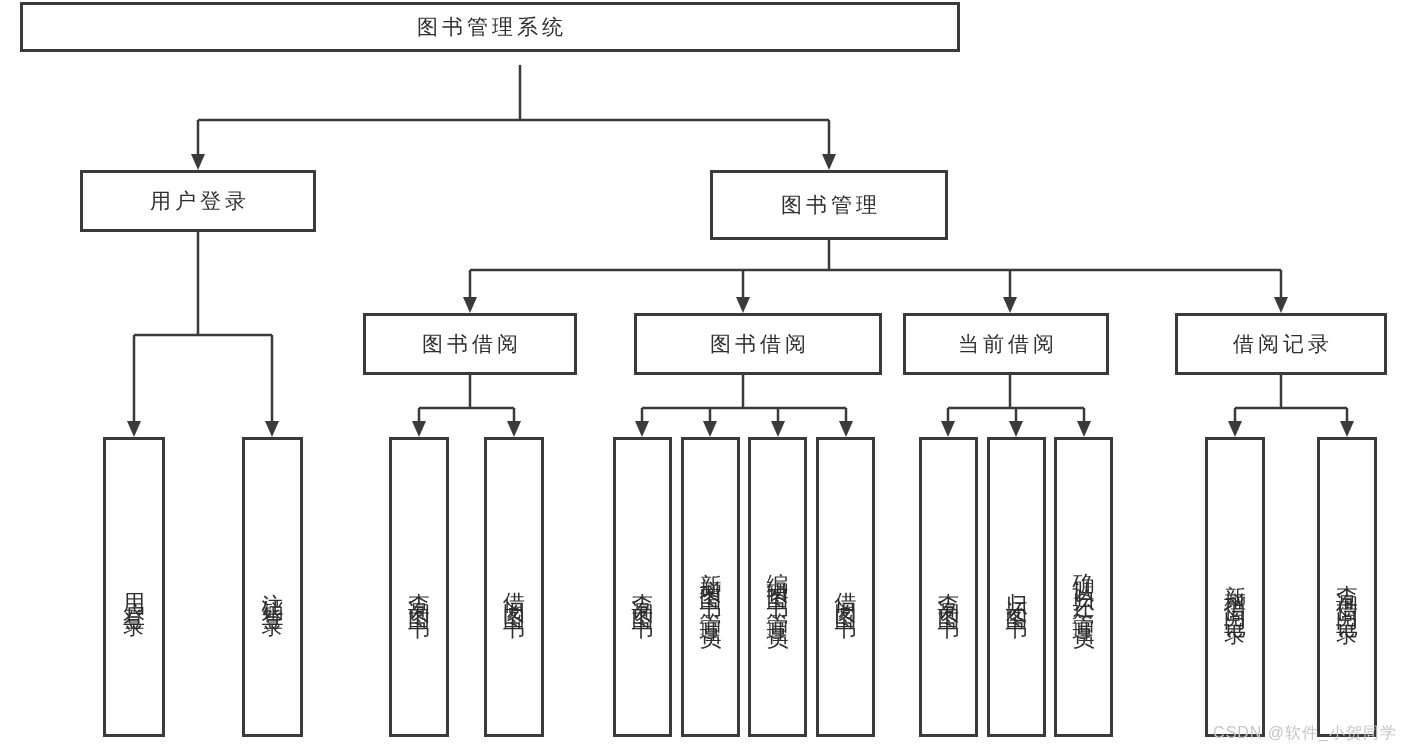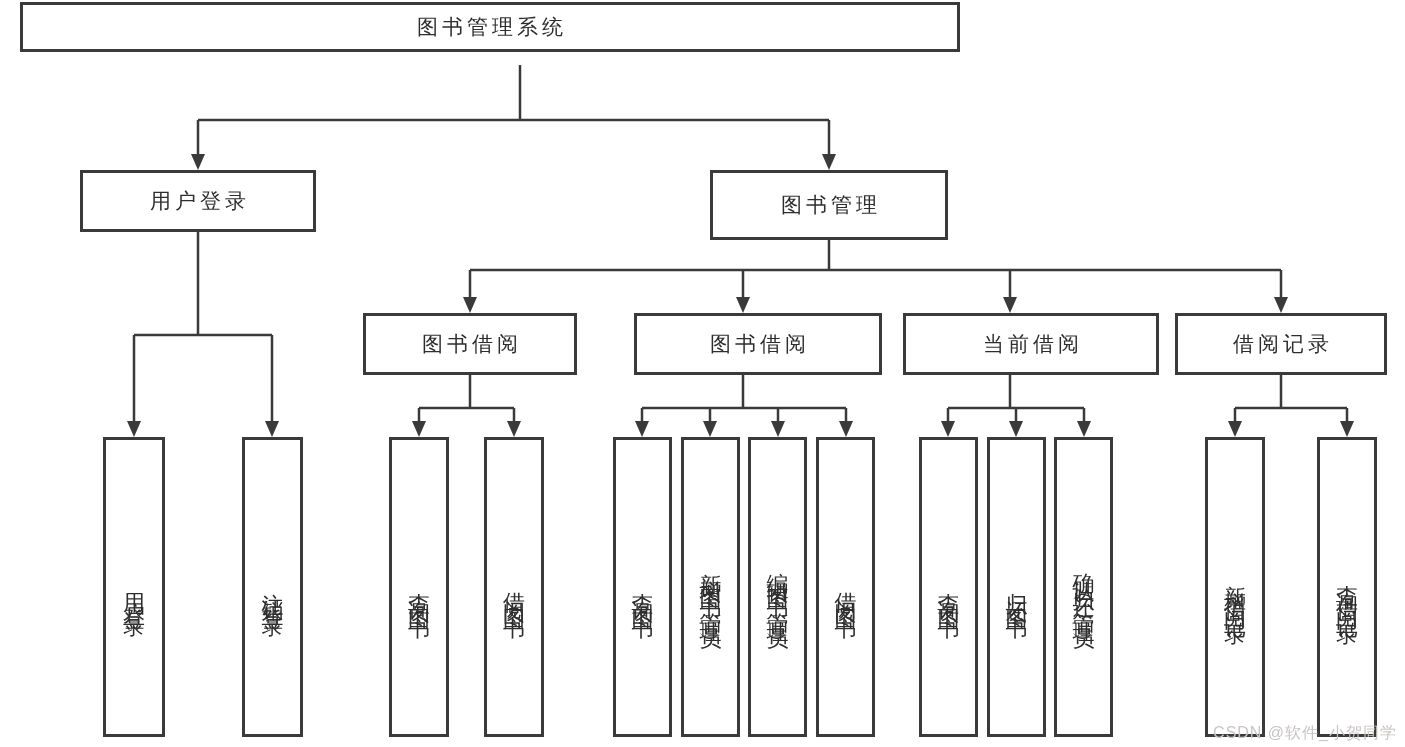--- a/index.html
+++ b/index.html
@@ -77,21 +77,21 @@
   <div class="node h" style="left:710px;top:170px;width:238px;height:70px">
     <span>图书管理</span>
   </div>
 
   <div class="node h" style="left:363px;top:313px;width:214px;height:62px">
     <span>图书借阅</span>
   </div>
   <div class="node h" style="left:634px;top:313px;width:248px;height:62px">
     <span>图书借阅</span>
   </div>
-  <div class="node h" style="left:903px;top:313px;width:256px;height:62px">
+  <div class="node h" style="left:903px;top:313px;width:206px;height:62px">
     <span>当前借阅</span>
   </div>
   <div class="node h" style="left:1175px;top:313px;width:212px;height:62px">
     <span>借阅记录</span>
   </div>
 
   <div class="node v" style="left:103px;top:437px;width:62px;height:300px">
     <span>用户登录</span>
   </div>
   <div class="node v" style="left:242px;top:437px;width:61px;height:300px">

